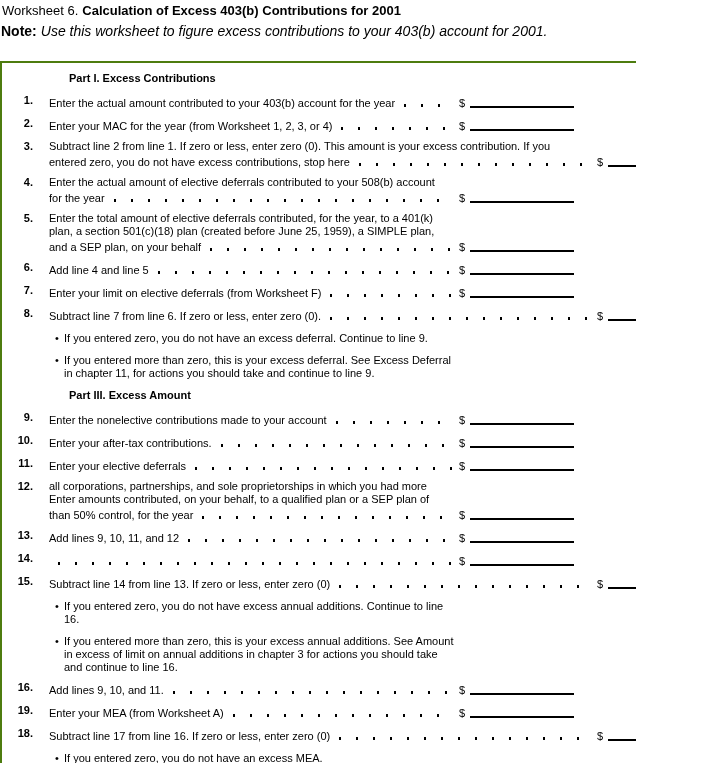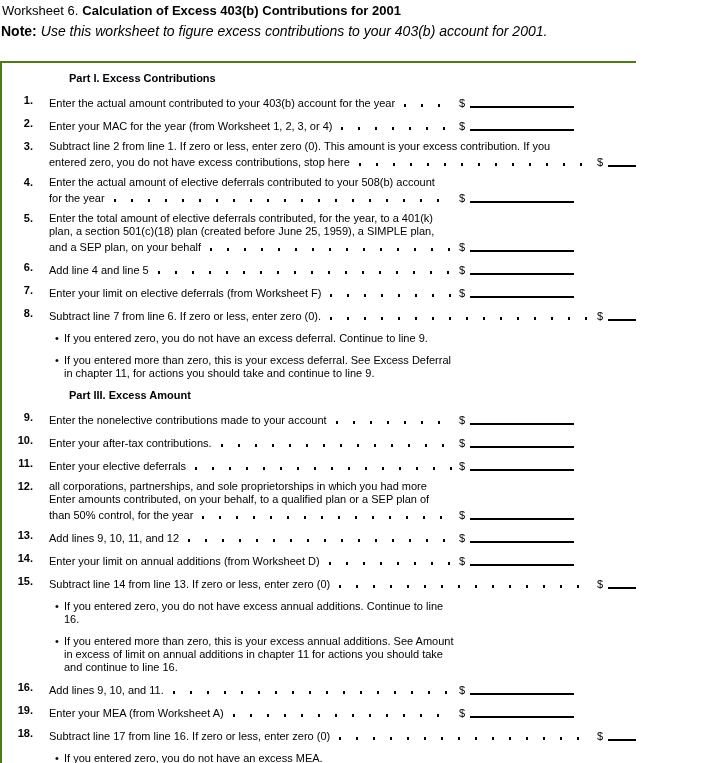--- a/index.html
+++ b/index.html
@@ -226,21 +226,20 @@
             <span class="leader"></span>
             <span class="dollar">$</span>
             <span class="amount-line"></span>
           </div>
         </div>
       </div>
       <div class="wrow">
         <span class="num">14.</span>
         <div class="content">
           <div class="tailrow inner">
-            <span class="tailtext"><span>Enter your limit on annual additions (from Worksheet D)</span></span>
             <span class="leader"></span>
             <span class="dollar">$</span>
             <span class="amount-line"></span>
           </div>
         </div>
       </div>
       <div class="wrow">
         <span class="num">15.</span>
         <div class="content">
           <div class="tailrow outer">
@@ -263,21 +262,21 @@
           </div>
         </div>
       </div>
       <div class="wrow bullet-row">
         <span class="num"></span>
         <div class="content">
           <div class="bullet">
             <span class="bglyph">•</span>
             <div class="btext">
               <div class="tline"><span>If you entered more than zero, this is your excess annual additions. See </span><span class="it">Amount</span></div>
-              <div class="tline"><span class="it">in excess of limit on annual additions</span><span> in chapter 11 for actions you should take</span></div>
+              <div class="tline"><span class="it">in excess of limit on annual additions</span><span> in chapter 3 for actions you should take</span></div>
               <div class="tline"><span>and continue to line 16.</span></div>
             </div>
           </div>
         </div>
       </div>
       <div class="wrow">
         <span class="num">16.</span>
         <div class="content">
           <div class="tailrow inner">
             <span class="tailtext"><span>Add lines 9, 10, and 11.</span></span>

